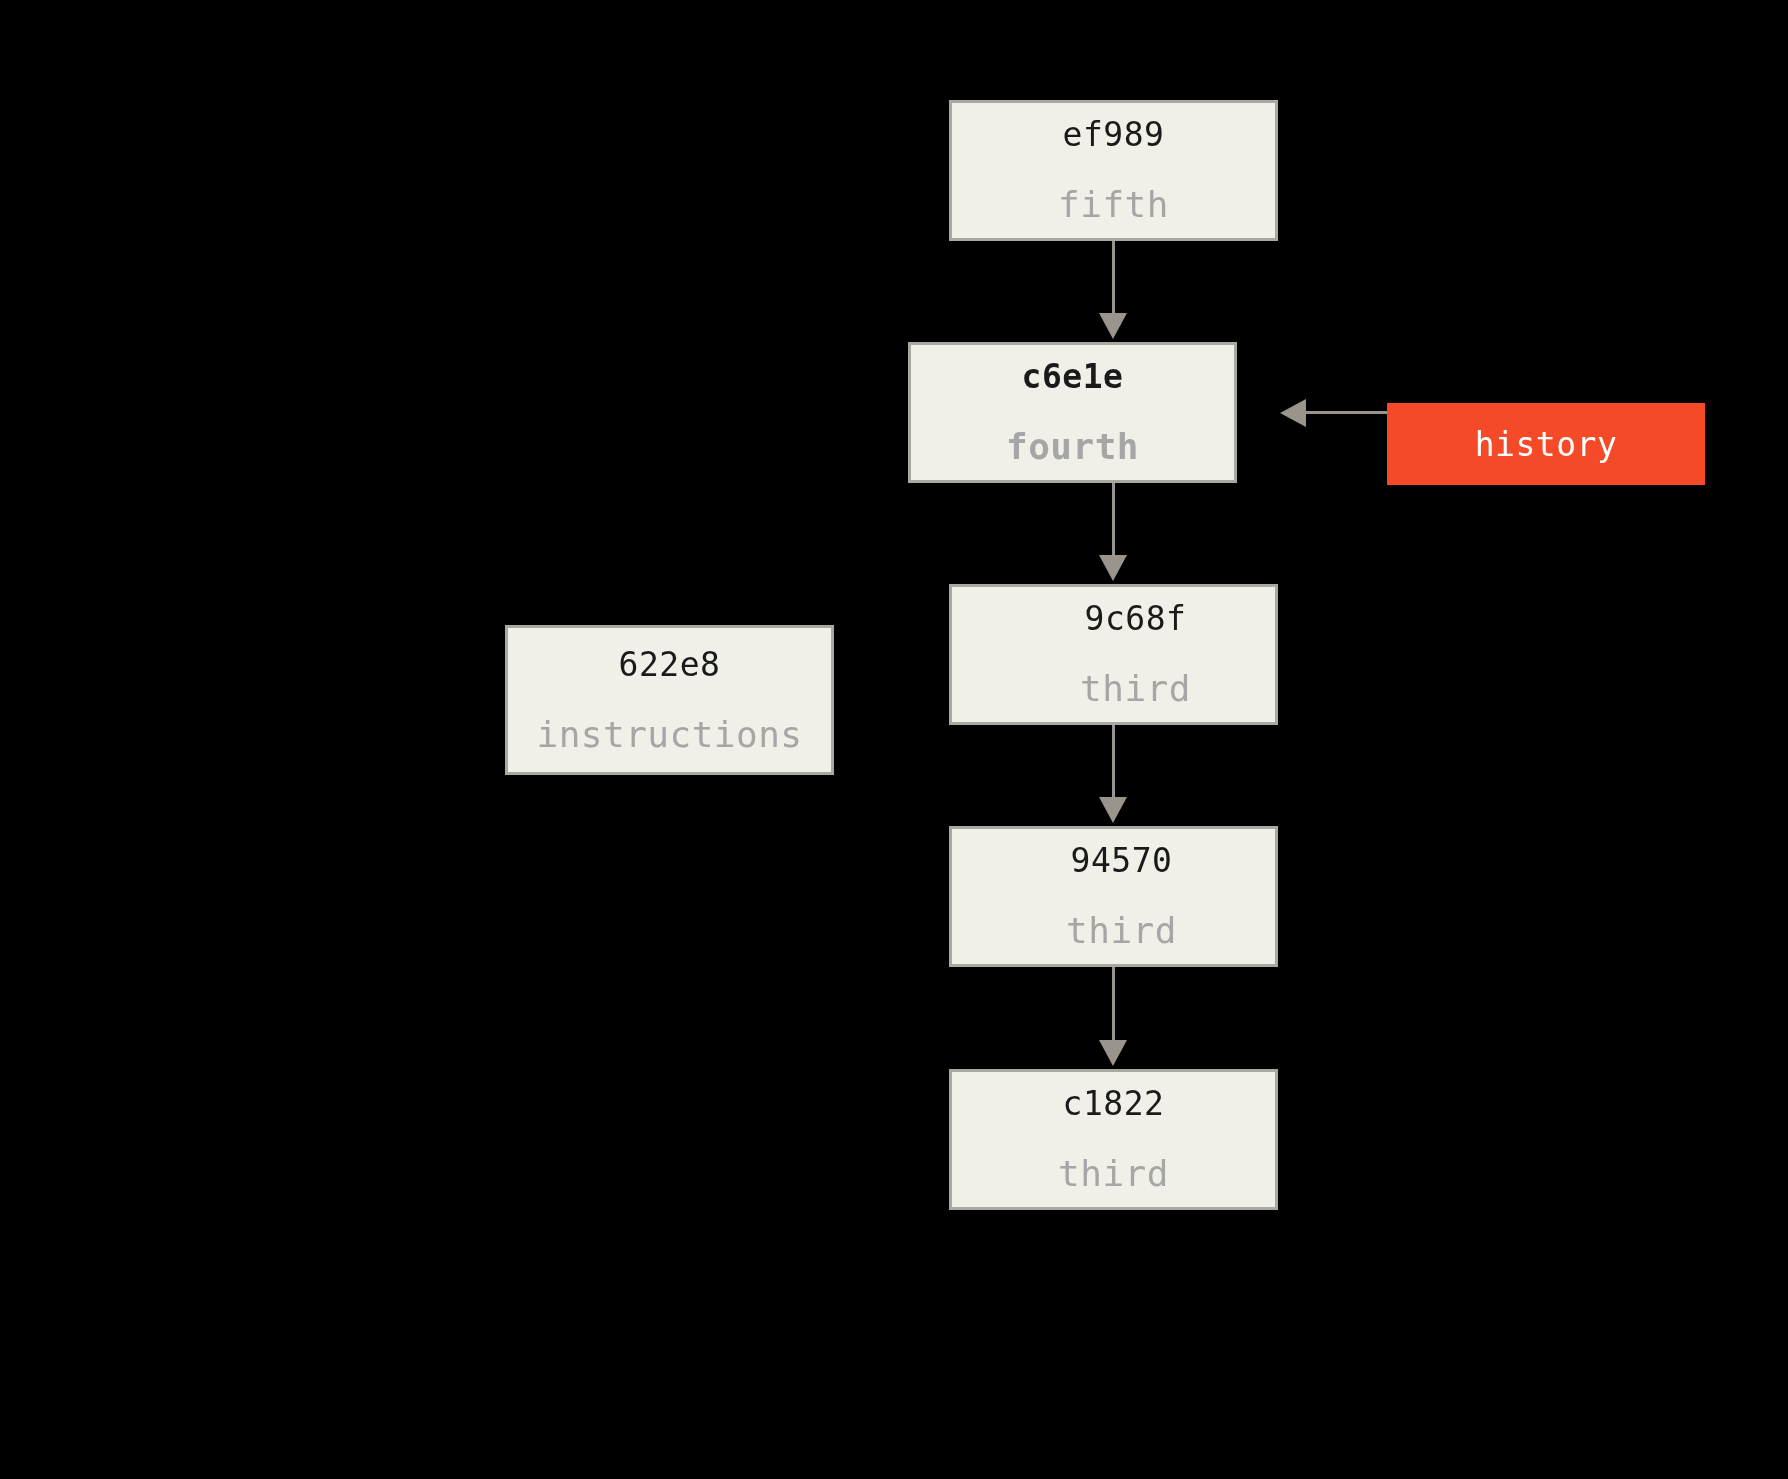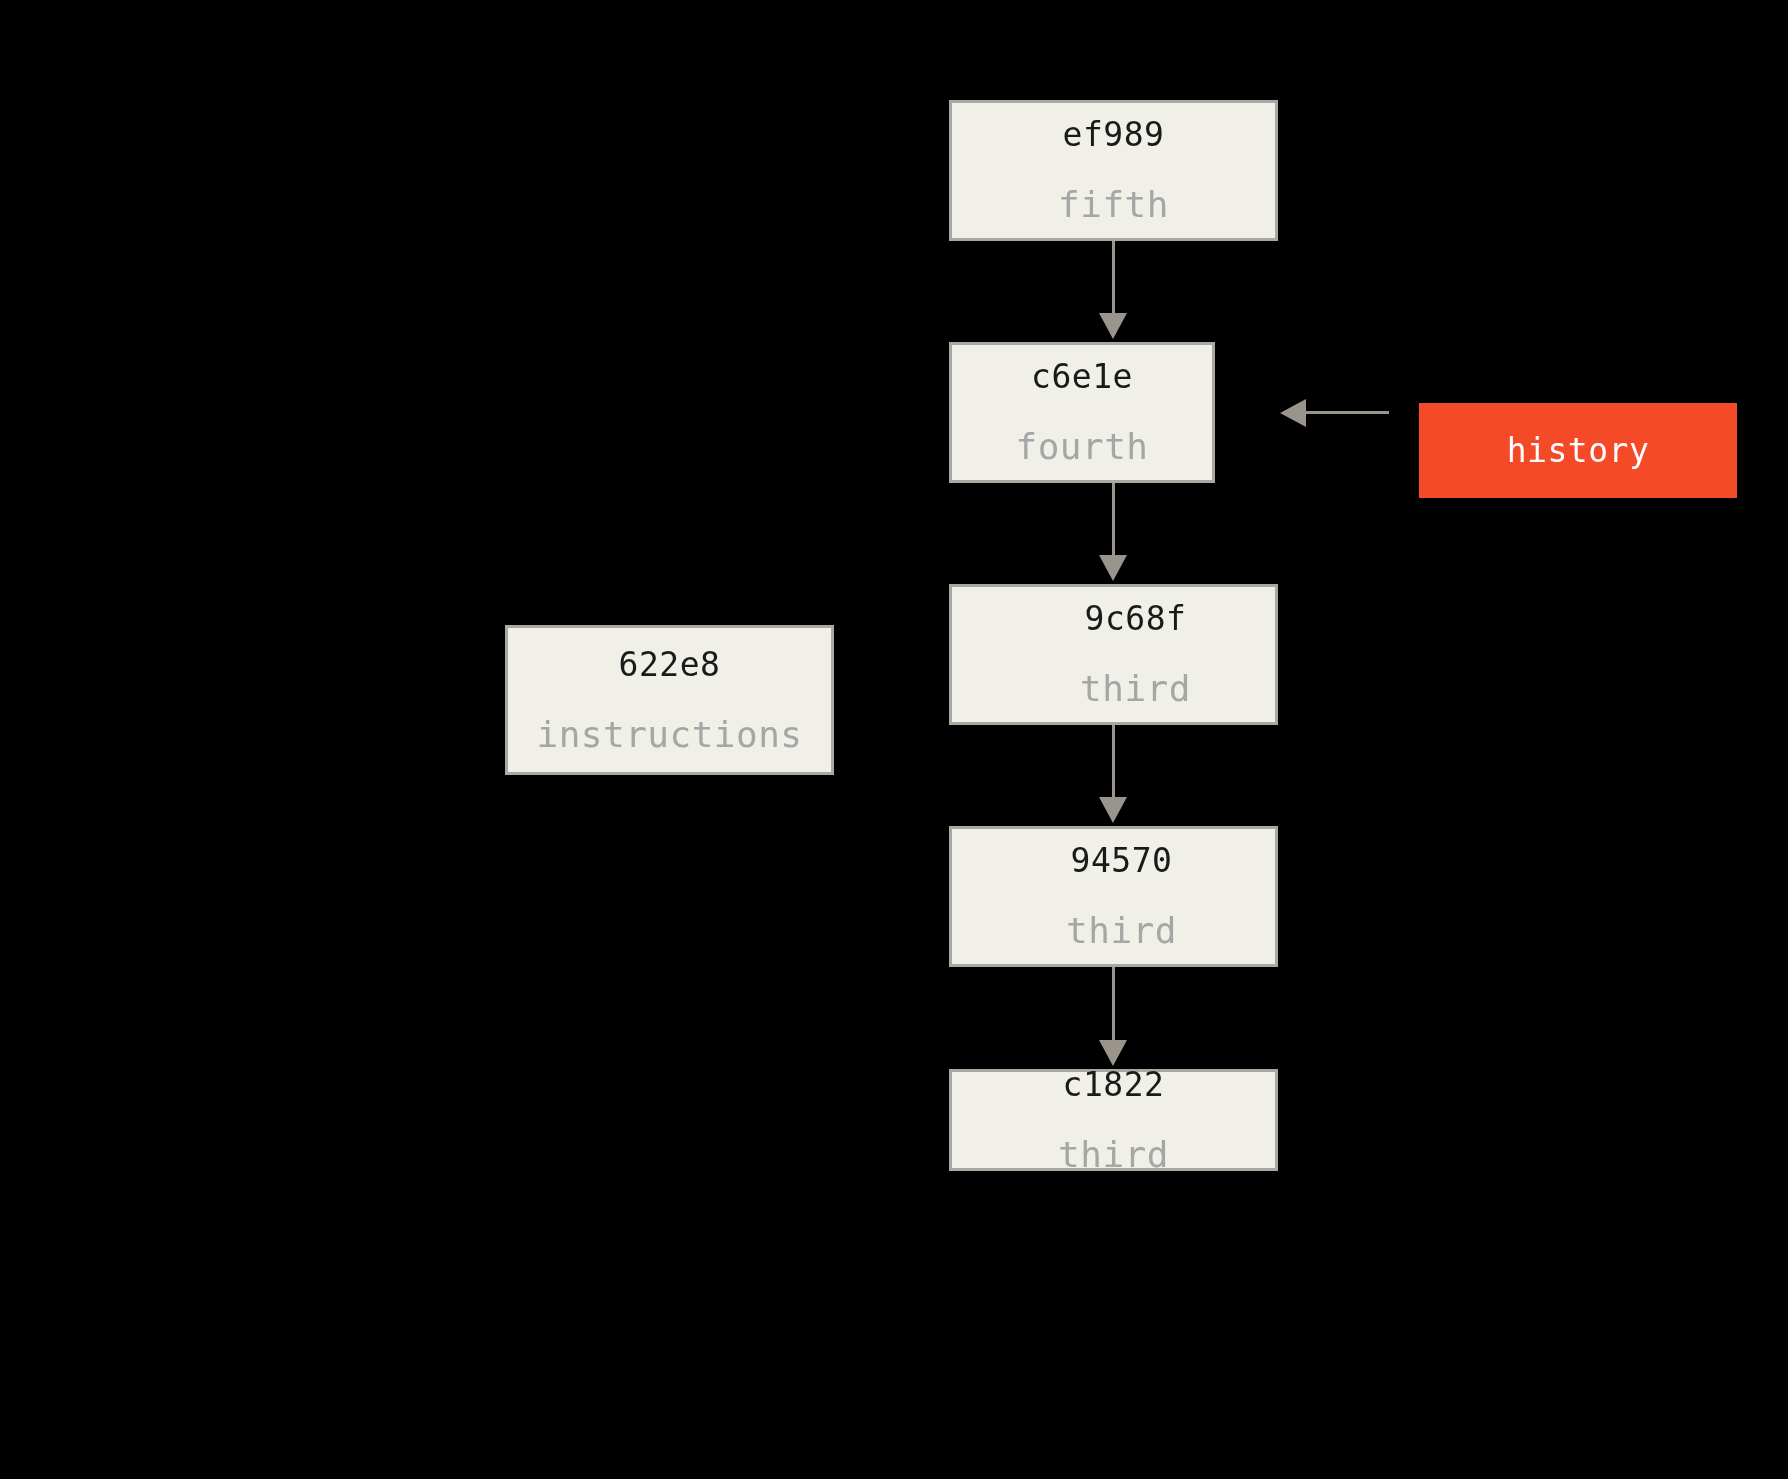--- a/index.html
+++ b/index.html
@@ -102,42 +102,42 @@
   <div class="arrowhead down" style="left:1099px; top:1040px;"></div>
 
   <div class="edge-line horizontal" style="left:1305px; top:411px; width:84px;"></div>
   <div class="arrowhead left" style="left:1280px; top:399px;"></div>
 
   <div class="node" style="left:949px; top:100px; width:329px; height:141px;">
     <span class="hash">ef989</span>
     <span class="msg">fifth</span>
   </div>
 
-  <div class="node" style="left:949px; top:342px; width:266px; height:141px;">
+  <div class="node" style="left:908px; top:342px; width:329px; height:141px;font-weight:bold;">
     <span class="hash">c6e1e</span>
     <span class="msg">fourth</span>
   </div>
 
   <div class="node" style="left:505px; top:625px; width:329px; height:150px;">
     <span class="hash">622e8</span>
     <span class="msg">instructions</span>
   </div>
 
   <div class="node" style="left:949px; top:584px; width:329px; height:141px;padding-left:44px;">
     <span class="hash">9c68f</span>
     <span class="msg">third</span>
   </div>
 
   <div class="node" style="left:949px; top:826px; width:329px; height:141px;padding-left:16px;">
     <span class="hash">94570</span>
     <span class="msg">third</span>
   </div>
 
-  <div class="node" style="left:949px; top:1069px; width:329px; height:102px;">
+  <div class="node" style="left:949px; top:1069px; width:329px; height:141px;">
     <span class="hash">c1822</span>
     <span class="msg">third</span>
   </div>
 
-  <div class="ref" style="left:1387px; top:403px; width:318px; height:95px;margin-left:32px;">
+  <div class="ref" style="left:1387px; top:403px; width:318px; height:82px;">
     <span>history</span>
   </div>
 
 </div>
 
 </body></html>

